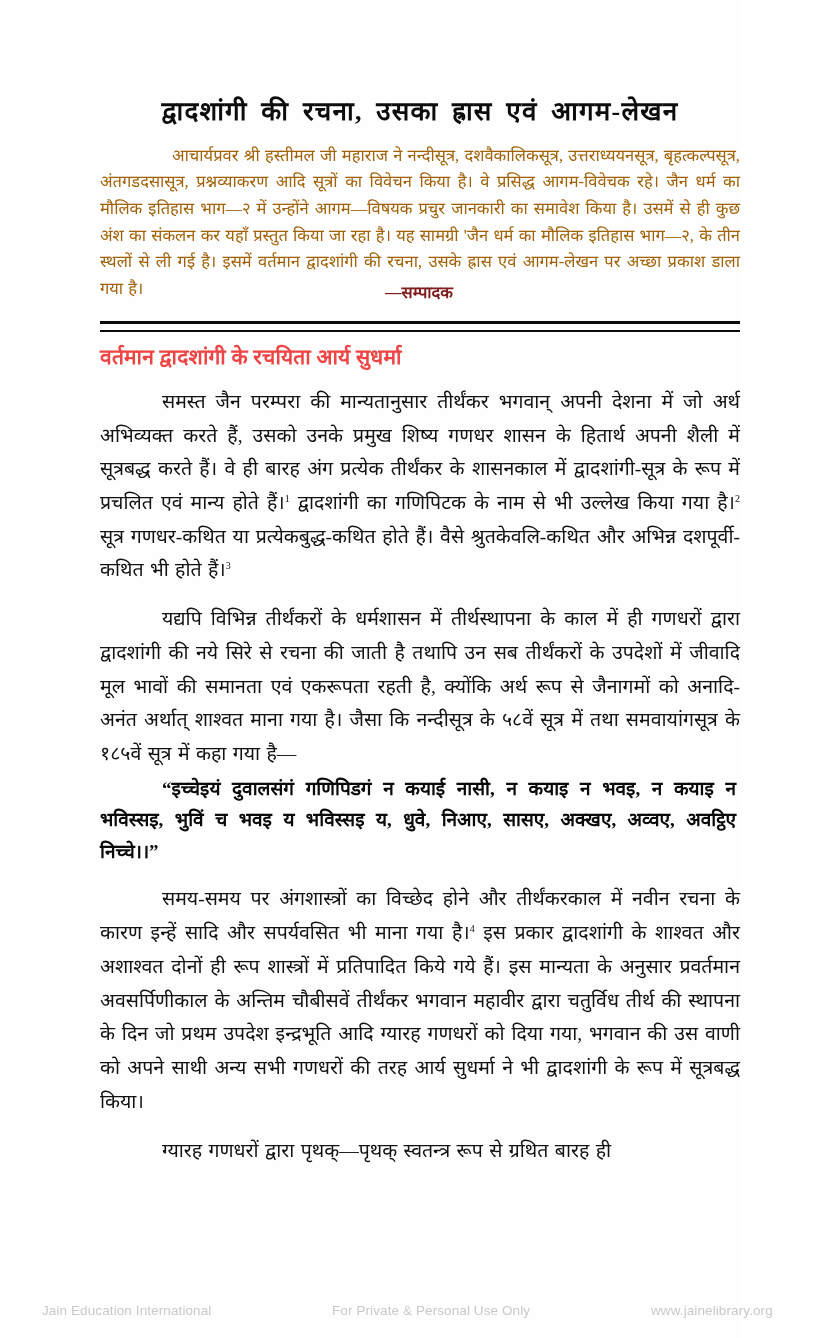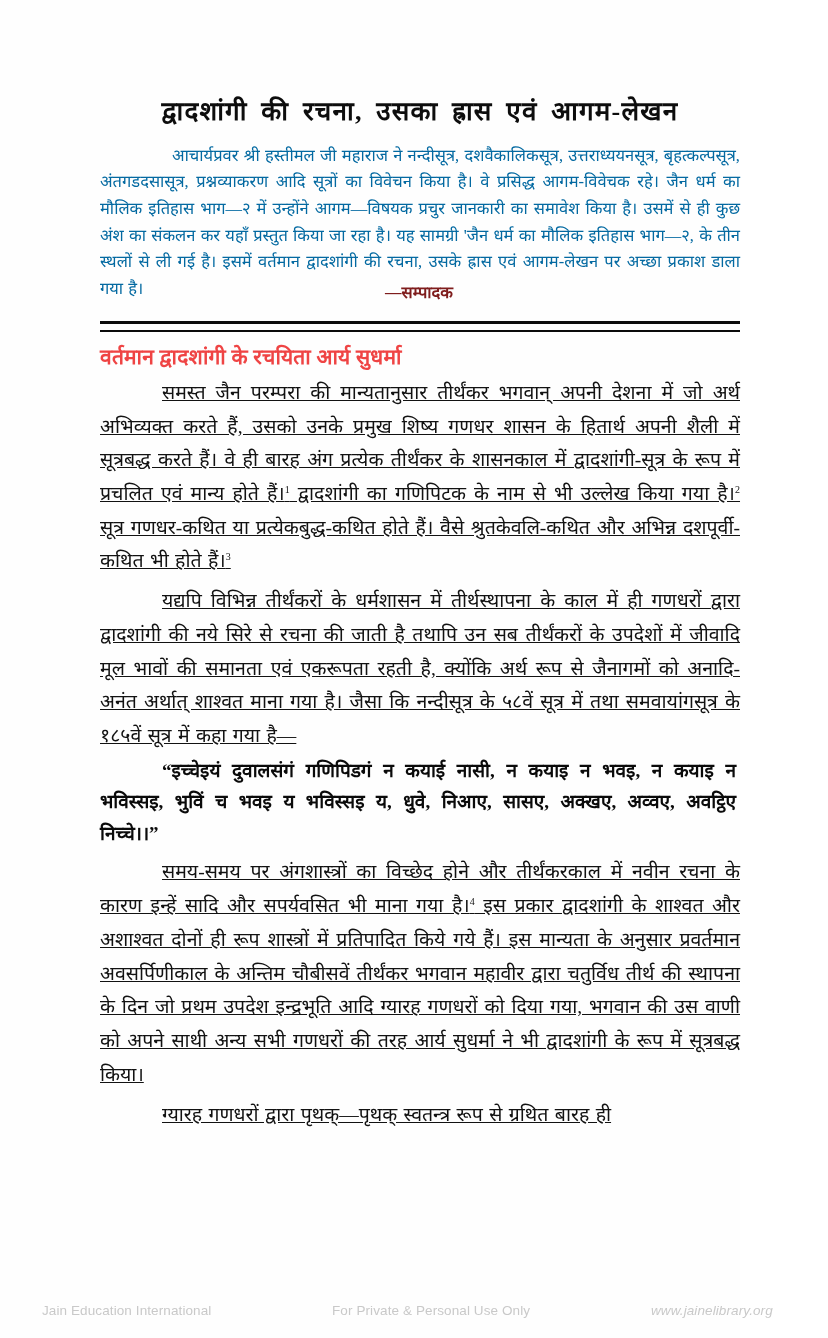--- a/index.html
+++ b/index.html
@@ -62,21 +62,21 @@
   }
 
   
   .intro {
     font-size: 16.5px;
     line-height: 1.62;
     text-align: justify;
     text-justify: inter-word;
     word-spacing: 1px;
     margin: 0;
-    color: #0369a1;
+    color: #a16207;
   }
   .intro .indent { display: inline-block; width: 72px; }
 
   .editor-credit {
     text-align: center;
     font-size: 16.5px;
     font-weight: 700;
     margin-top: -23px;
     padding-right: 2px;
     color: #7f1d1d;
@@ -100,23 +100,22 @@
     color: #ef4444;
   }
 
   
   .body-para {
     font-size: 19.5px;
     line-height: 1.73;
     text-align: justify;
     text-justify: inter-word;
     word-spacing: 1.5px;
-    margin: 6px 0 2px 0;
+    margin: 15px 0 2px 0;
     color: #121212;
-    text-decoration: underline;
   }
   .body-para .indent { display: inline-block; width: 62px; }
 
   .quote-para {
     font-size: 19px;
     font-weight: 700;
     line-height: 1.66;
     text-align: justify;
     text-justify: inter-word;
     word-spacing: 1.5px;
@@ -141,21 +140,21 @@
     height: 28px;
     display: flex;
     align-items: center;
     color: #c9c9c9;
     font-family: "Liberation Sans", "DejaVu Sans", sans-serif;
     font-size: 13.5px;
     letter-spacing: 0.1px;
   }
   .footer-left   { position: absolute; left: 42px; text-align: right; }
   .footer-center { position: absolute; left: 332px; }
-  .footer-right  { position: absolute; left: 651px; font-style: italic; }
+  .footer-right  { position: absolute; left: 651px; }
 </style>
 </head>
 <body>
 
 <div class="page">
 
   <div class="content">
 
     <h1 class="doc-title">द्वादशांगी की रचना, उसका ह्रास एवं आगम-लेखन</h1>
 

